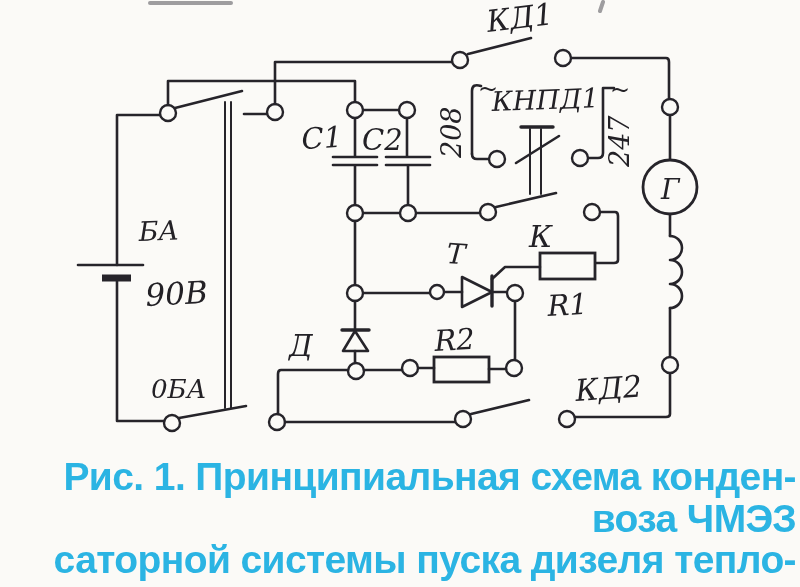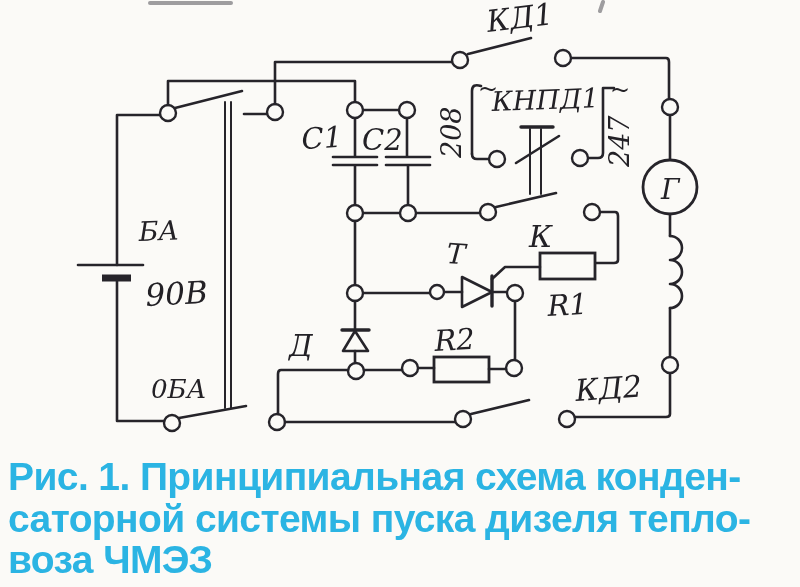--- a/index.html
+++ b/index.html
@@ -11,21 +11,21 @@
   .thin{stroke-width:2;}
   .thick{stroke-width:7;stroke-linecap:butt;}
   .bar{stroke-width:3.4;}
   .node{fill:#fbfaf7;stroke:#26242a;stroke-width:2.4;}
   .box{fill:none;stroke:#26242a;stroke-width:2.8;}
   .tri{fill:none;stroke:#26242a;stroke-width:2.6;stroke-linejoin:round;}
   .lbl{fill:#232126;font-family:"DejaVu Serif", serif;font-style:italic;}
   .artifact{stroke:#44424a;stroke-width:4;opacity:.5;stroke-linecap:round;}
   .caption{position:absolute;left:8px;top:456px;width:788px;
            color:#2bb4e3;font-weight:bold;font-size:39px;line-height:41.5px;
-           letter-spacing:-0.6px;font-family:"Liberation Sans", sans-serif;}
+           letter-spacing:-0.6px;font-family:"Liberation Sans", sans-serif;text-align:right;}
 </style>
 </head>
 <body>
 
 <div class="page">
 
 <svg width="800" height="447" viewBox="0 0 800 447">
 
   <path class="artifact" d="M150,3 H231"></path>
   <path class="artifact" d="M603,2 L600,11"></path>
@@ -167,17 +167,17 @@
     <path class="wire" d="M471,414 L529,400"></path>
     <circle class="node" cx="463" cy="419" r="8"></circle>
     <circle class="node" cx="567" cy="419" r="8"></circle>
     <text class="lbl" x="576" y="401" font-size="30" transform="rotate(-4 576 401)">КД2</text>
   </g>
 
 </svg>
 
 <div class="caption">
   <div>Рис. 1. Принципиальная схема конден-</div>
+  <div>воза ЧМЭЗ</div>
   <div>саторной системы пуска дизеля тепло-</div>
-  <div>воза ЧМЭЗ</div>
 </div>
 
 </div>
 
 </body></html>

